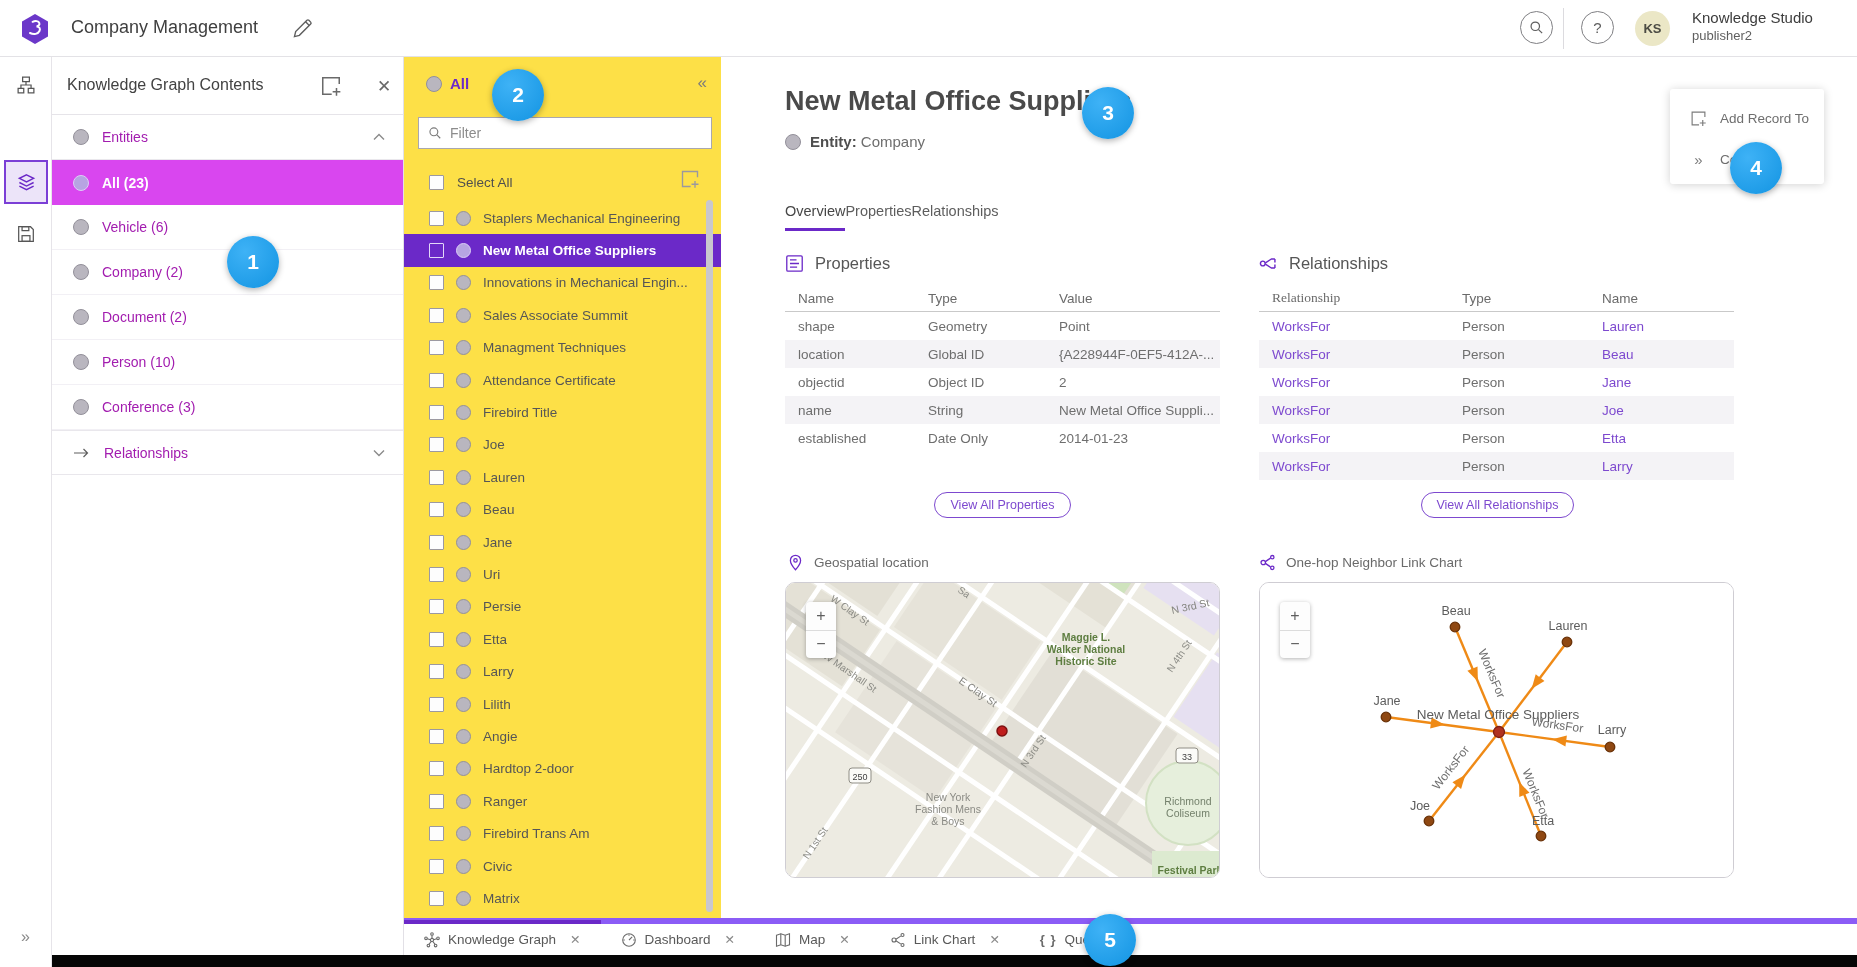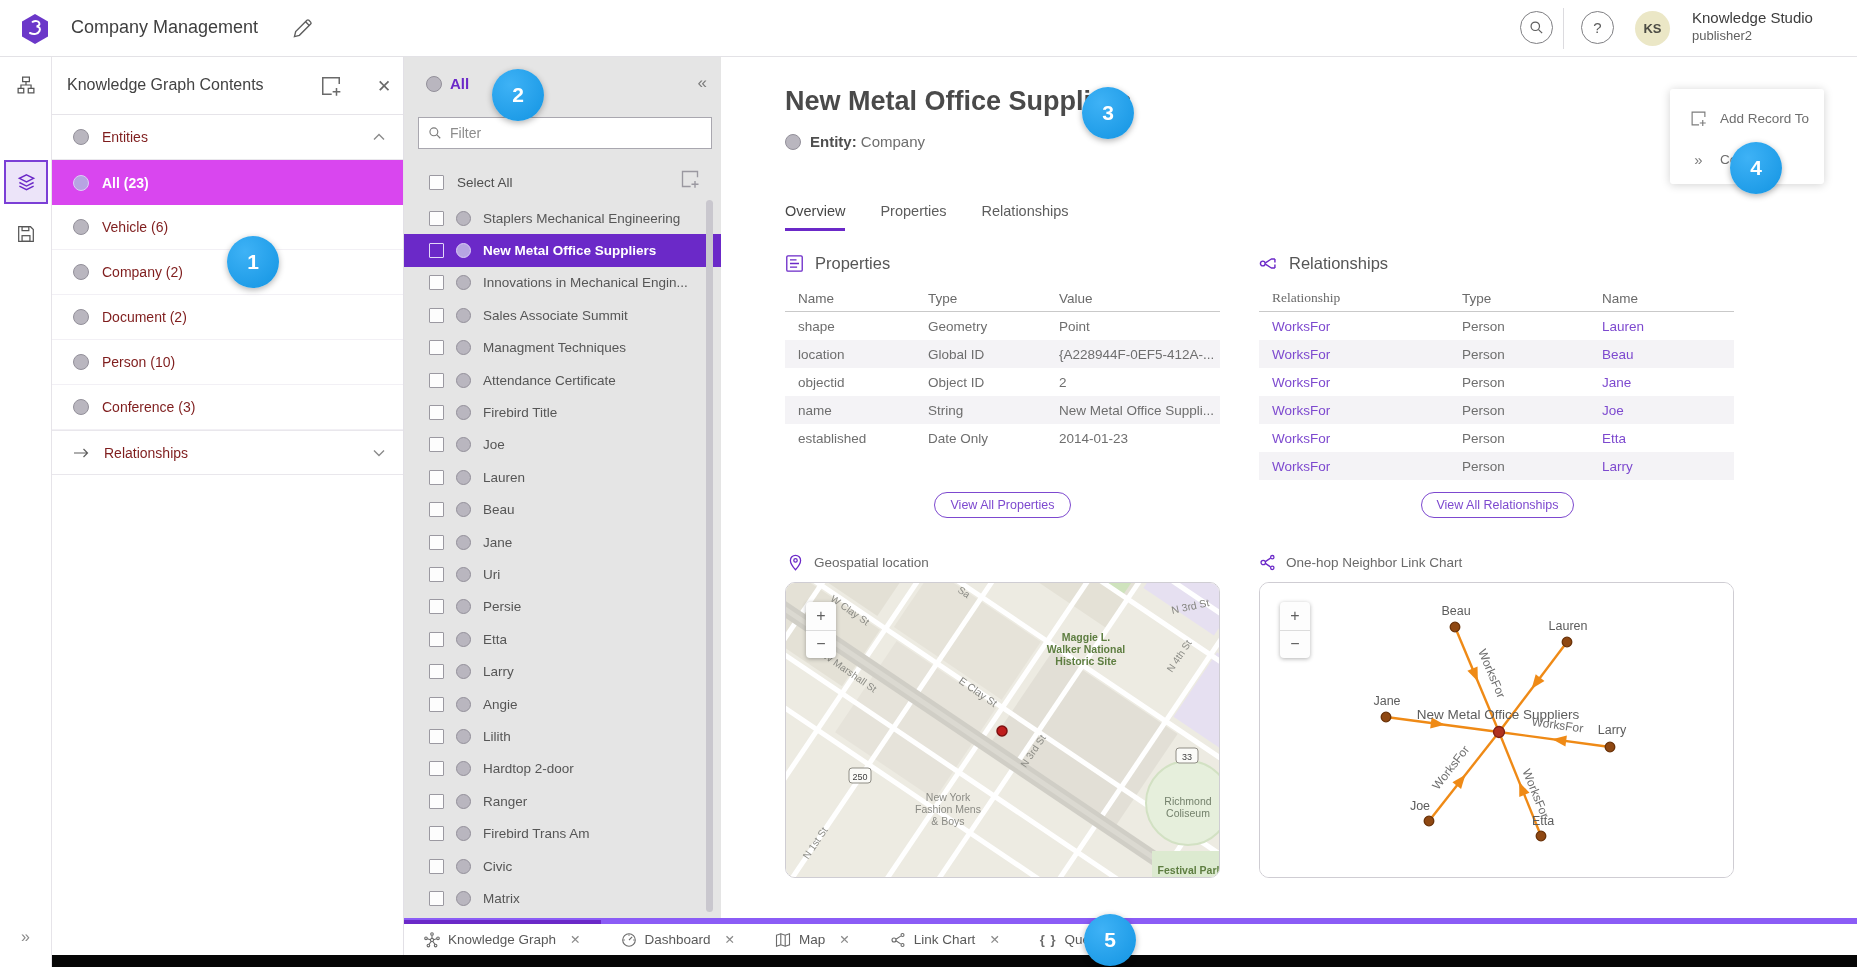--- a/index.html
+++ b/index.html
@@ -33,31 +33,31 @@
 
   
   .panel1 { position:absolute; left:52px; top:57px; width:352px; height:898px; background:#fff;
             border-right:1px solid #e2e0e6; z-index:15; }
   .p1-header { position:relative; height:58px; border-bottom:1px solid #e6e4e9; }
   .p1-title { position:absolute; left:15px; top:19px; font-size:16px; color:#424242; }
   .p1-add { position:absolute; left:268px; top:18px; width:22px; height:22px; color:#6a6a6a; cursor:pointer; }
   .p1-close { position:absolute; left:320px; top:17px; width:24px; height:24px; color:#6a6a6a; font-size:17px;
               display:flex; align-items:center; justify-content:center; cursor:pointer; }
   .p1-row { position:relative; height:45px; display:flex; align-items:center; padding-left:21px;
-            font-size:14px; color:#7f1d1d; cursor:pointer; border-bottom:1px solid #f2f0f5; }
+            font-size:14px; color:#a21caf; cursor:pointer; border-bottom:1px solid #f2f0f5; }
   .p1-row.header-row { border-bottom:1px solid #e9e7ec; }
   .p1-row.sel { background:#d946ef; color:#fff; font-weight:bold; border-bottom:none; }
   .p1-row .p1-label { margin-left:13px; }
   .circ { width:16px; height:16px; border-radius:50%; background:#b9b6bf; border:1px solid #93909a; flex:0 0 auto; }
   .sel .circ { background:#b7a4e2; border-color:#dccdf7; }
   .chev { position:absolute; right:18px; top:50%; transform:translateY(-50%); color:#8a8a8a; }
   .rel-arrow { color:#5e5e5e; width:18px; }
 
   
-  .panel2 { position:absolute; left:404px; top:57px; width:317px; height:861px; background:#e5e5e5; z-index:15; overflow:hidden; }
+  .panel2 { position:absolute; left:404px; top:57px; width:317px; height:861px; background:#fde047; z-index:15; overflow:hidden; }
   .p2-header { position:relative; height:56px; }
   .p2-all { position:absolute; left:22px; top:18px; display:flex; align-items:center; gap:8px;
             font-size:15px; font-weight:bold; color:#6b29c8; cursor:pointer; }
   .p2-collapse { position:absolute; right:14px; top:16px; font-size:17px; color:#7c7c7c; cursor:pointer; }
   .p2-filter { position:absolute; left:14px; top:60px; width:294px; height:32px; background:#fff;
                border:1px solid #a9a7af; display:flex; align-items:center; padding:7px 9px; gap:8px; }
   .p2-filter input { border:none; outline:none; flex:1; font-size:14px; color:#4c4c4c; background:transparent;
                      font-family:"Liberation Sans",sans-serif; }
   .p2-filter input::placeholder { color:#8c8c8c; }
   .p2-selectall { position:absolute; left:0; top:108px; width:100%; height:34px; display:flex;
@@ -74,21 +74,21 @@
   .p2-row.sel .cb { background:transparent; border-color:#e3d8f8; }
   .p2-scrollbar { position:absolute; right:8px; top:143px; width:7px; height:712px;
                   background:#c9c7ce; border-radius:4px; cursor:pointer; }
 
   
   .main { position:absolute; left:721px; top:57px; width:1136px; height:861px; background:#fff; z-index:5; }
   .record-title { position:absolute; left:785px; top:86px; font-size:27px; font-weight:600; color:#4a4a4a; z-index:6; }
   .entity-row { position:absolute; left:785px; top:133px; display:flex; align-items:center; gap:9px;
                 font-size:15px; color:#6e6e6e; z-index:6; }
   .entity-row b { color:#4f4f4f; }
-  .record-tabs { position:absolute; left:785px; top:203px; display:flex; gap:35px; font-size:14.5px;
+  .record-tabs { position:absolute; left:785px; top:203px; display:flex; font-size:14.5px;
                  color:#5d5d5d; z-index:6; }
   .rtab { padding-bottom:9px; cursor:pointer; }
   .rtab.active { color:#474747; border-bottom:3px solid #6b29c8; }
 
   .sec-header { position:absolute; display:flex; align-items:center; gap:11px; font-size:16.5px;
                 color:#565656; z-index:6; }
   .sec-icon { width:19px; height:19px; color:#6b29c8; }
   .sub-header { position:absolute; display:flex; align-items:center; gap:10px; font-size:13.5px;
                 color:#6a6a6a; z-index:6; }
   .sub-icon { width:17px; height:17px; color:#6b29c8; }
@@ -359,26 +359,26 @@
           <span>Etta</span>
         </div>
         <div class="p2-row">
           <span class="cb"></span>
           <span class="circ"></span>
           <span>Larry</span>
         </div>
         <div class="p2-row">
           <span class="cb"></span>
           <span class="circ"></span>
+          <span>Lilith</span>
+        </div>
+        <div class="p2-row">
+          <span class="cb"></span>
+          <span class="circ"></span>
           <span>Angie</span>
-        </div>
-        <div class="p2-row">
-          <span class="cb"></span>
-          <span class="circ"></span>
-          <span>Lilith</span>
         </div>
         <div class="p2-row">
           <span class="cb"></span>
           <span class="circ"></span>
           <span>Hardtop 2-door</span>
         </div>
         <div class="p2-row">
           <span class="cb"></span>
           <span class="circ"></span>
           <span>Ranger</span>

